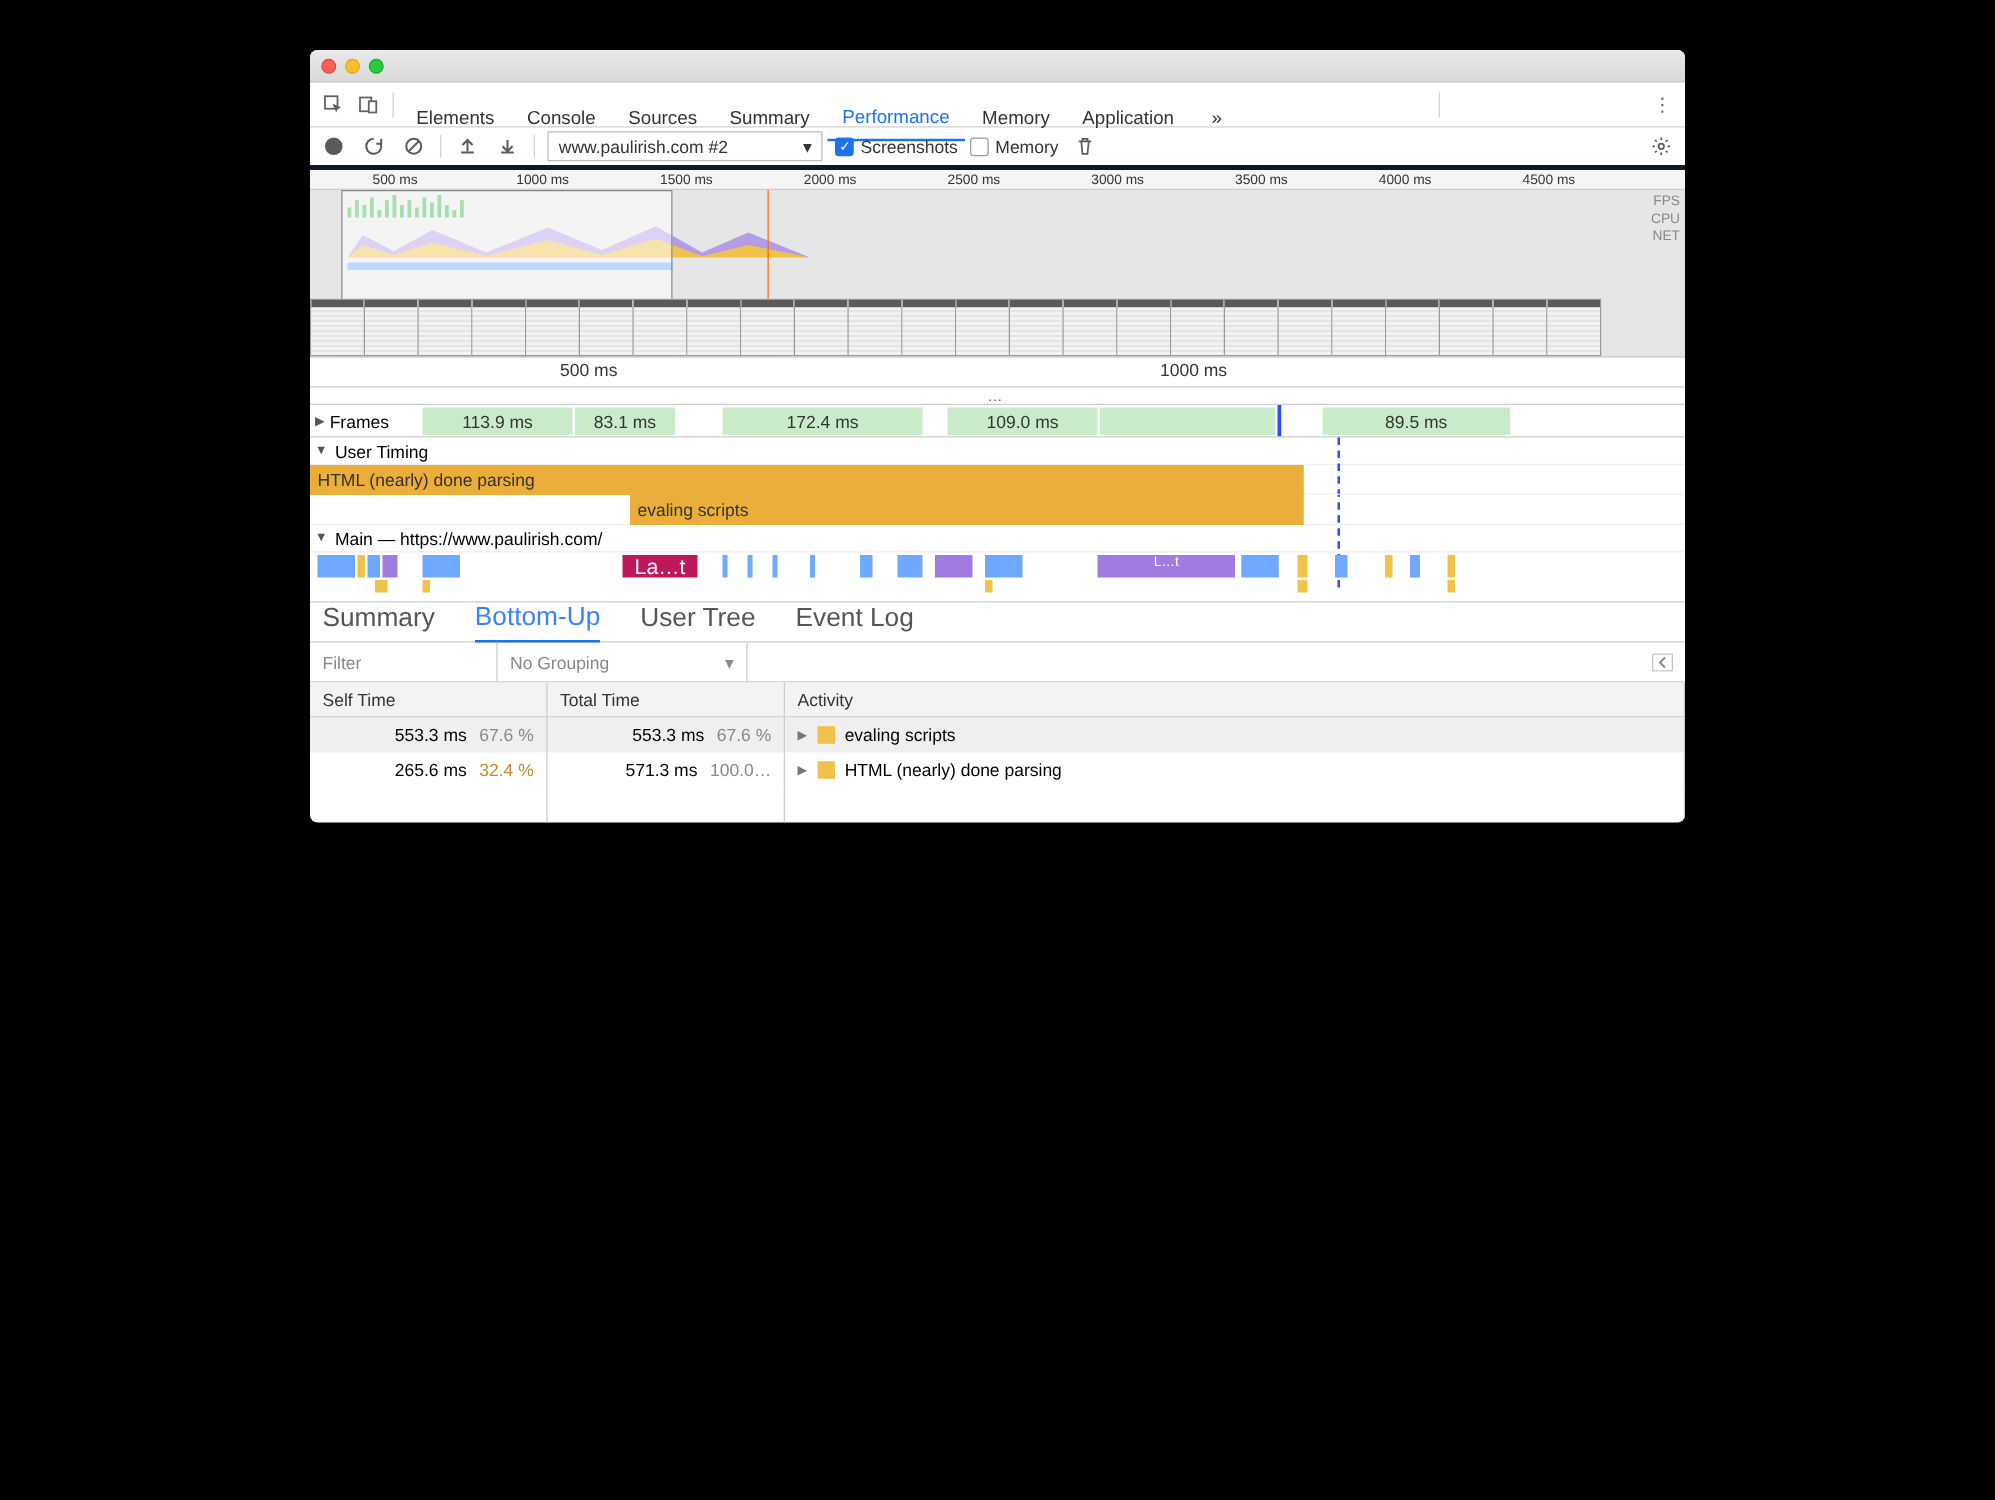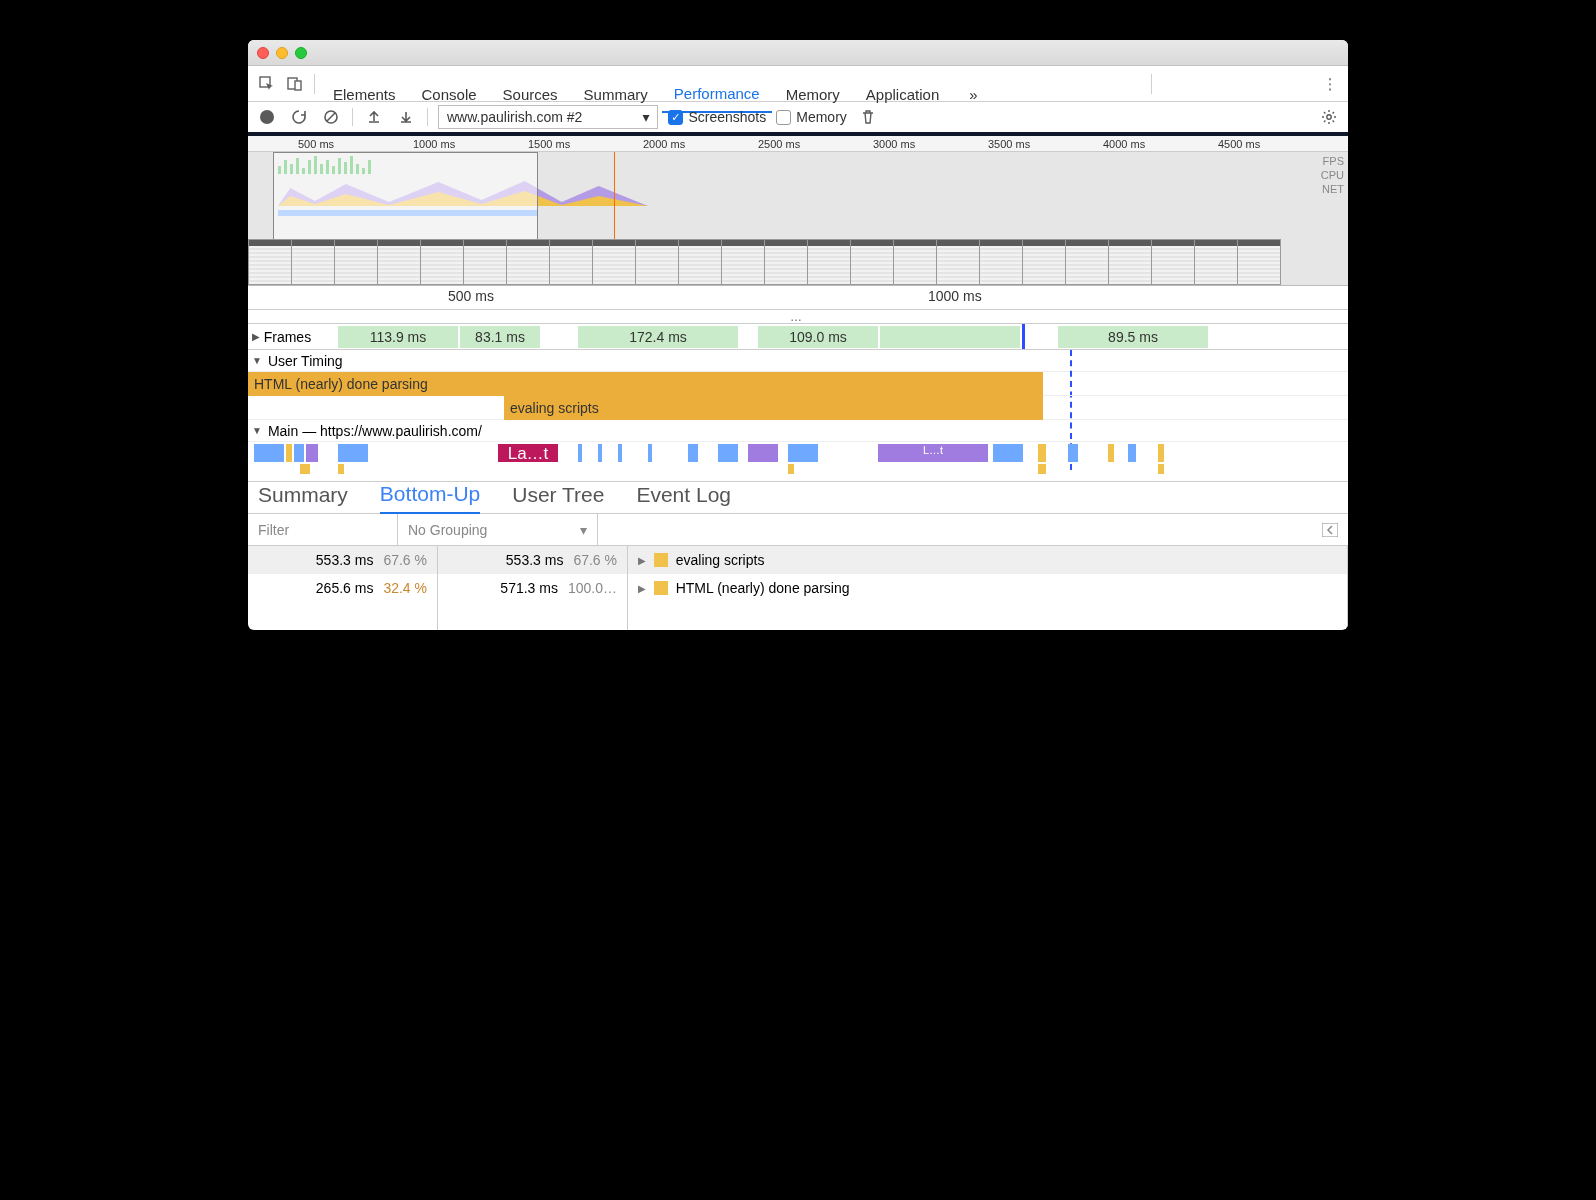--- a/index.html
+++ b/index.html
@@ -443,20 +443,25 @@
     </div>
     <div class="cell grow">
       <svg width="16" height="14" viewBox="0 0 16 14">
           <rect x="0" y="0" width="16" height="14" fill="none" stroke="#888"></rect>
           <path d="M10 3l-4 4 4 4" fill="none" stroke="#888" stroke-width="1.5"></path>
         </svg>
     </div>
   </div>
 
   <div class="btable">
+    <div class="hrow">
+      <div class="col self" style="justify-content:flex-start">Self Time</div>
+      <div class="col total" style="justify-content:flex-start">Total Time</div>
+      <div class="col activity">Activity</div>
+    </div>
     <div id="table-rows">
         <div class="drow sel">
           <div class="col self">
             <span>553.3 ms</span>
             <span class="pct">67.6 %</span>
           </div>
           <div class="col total">
             <div class="total-bg" style="width:67.6%"></div>
             <span>553.3 ms</span>
             <span class="pct">67.6 %</span>

